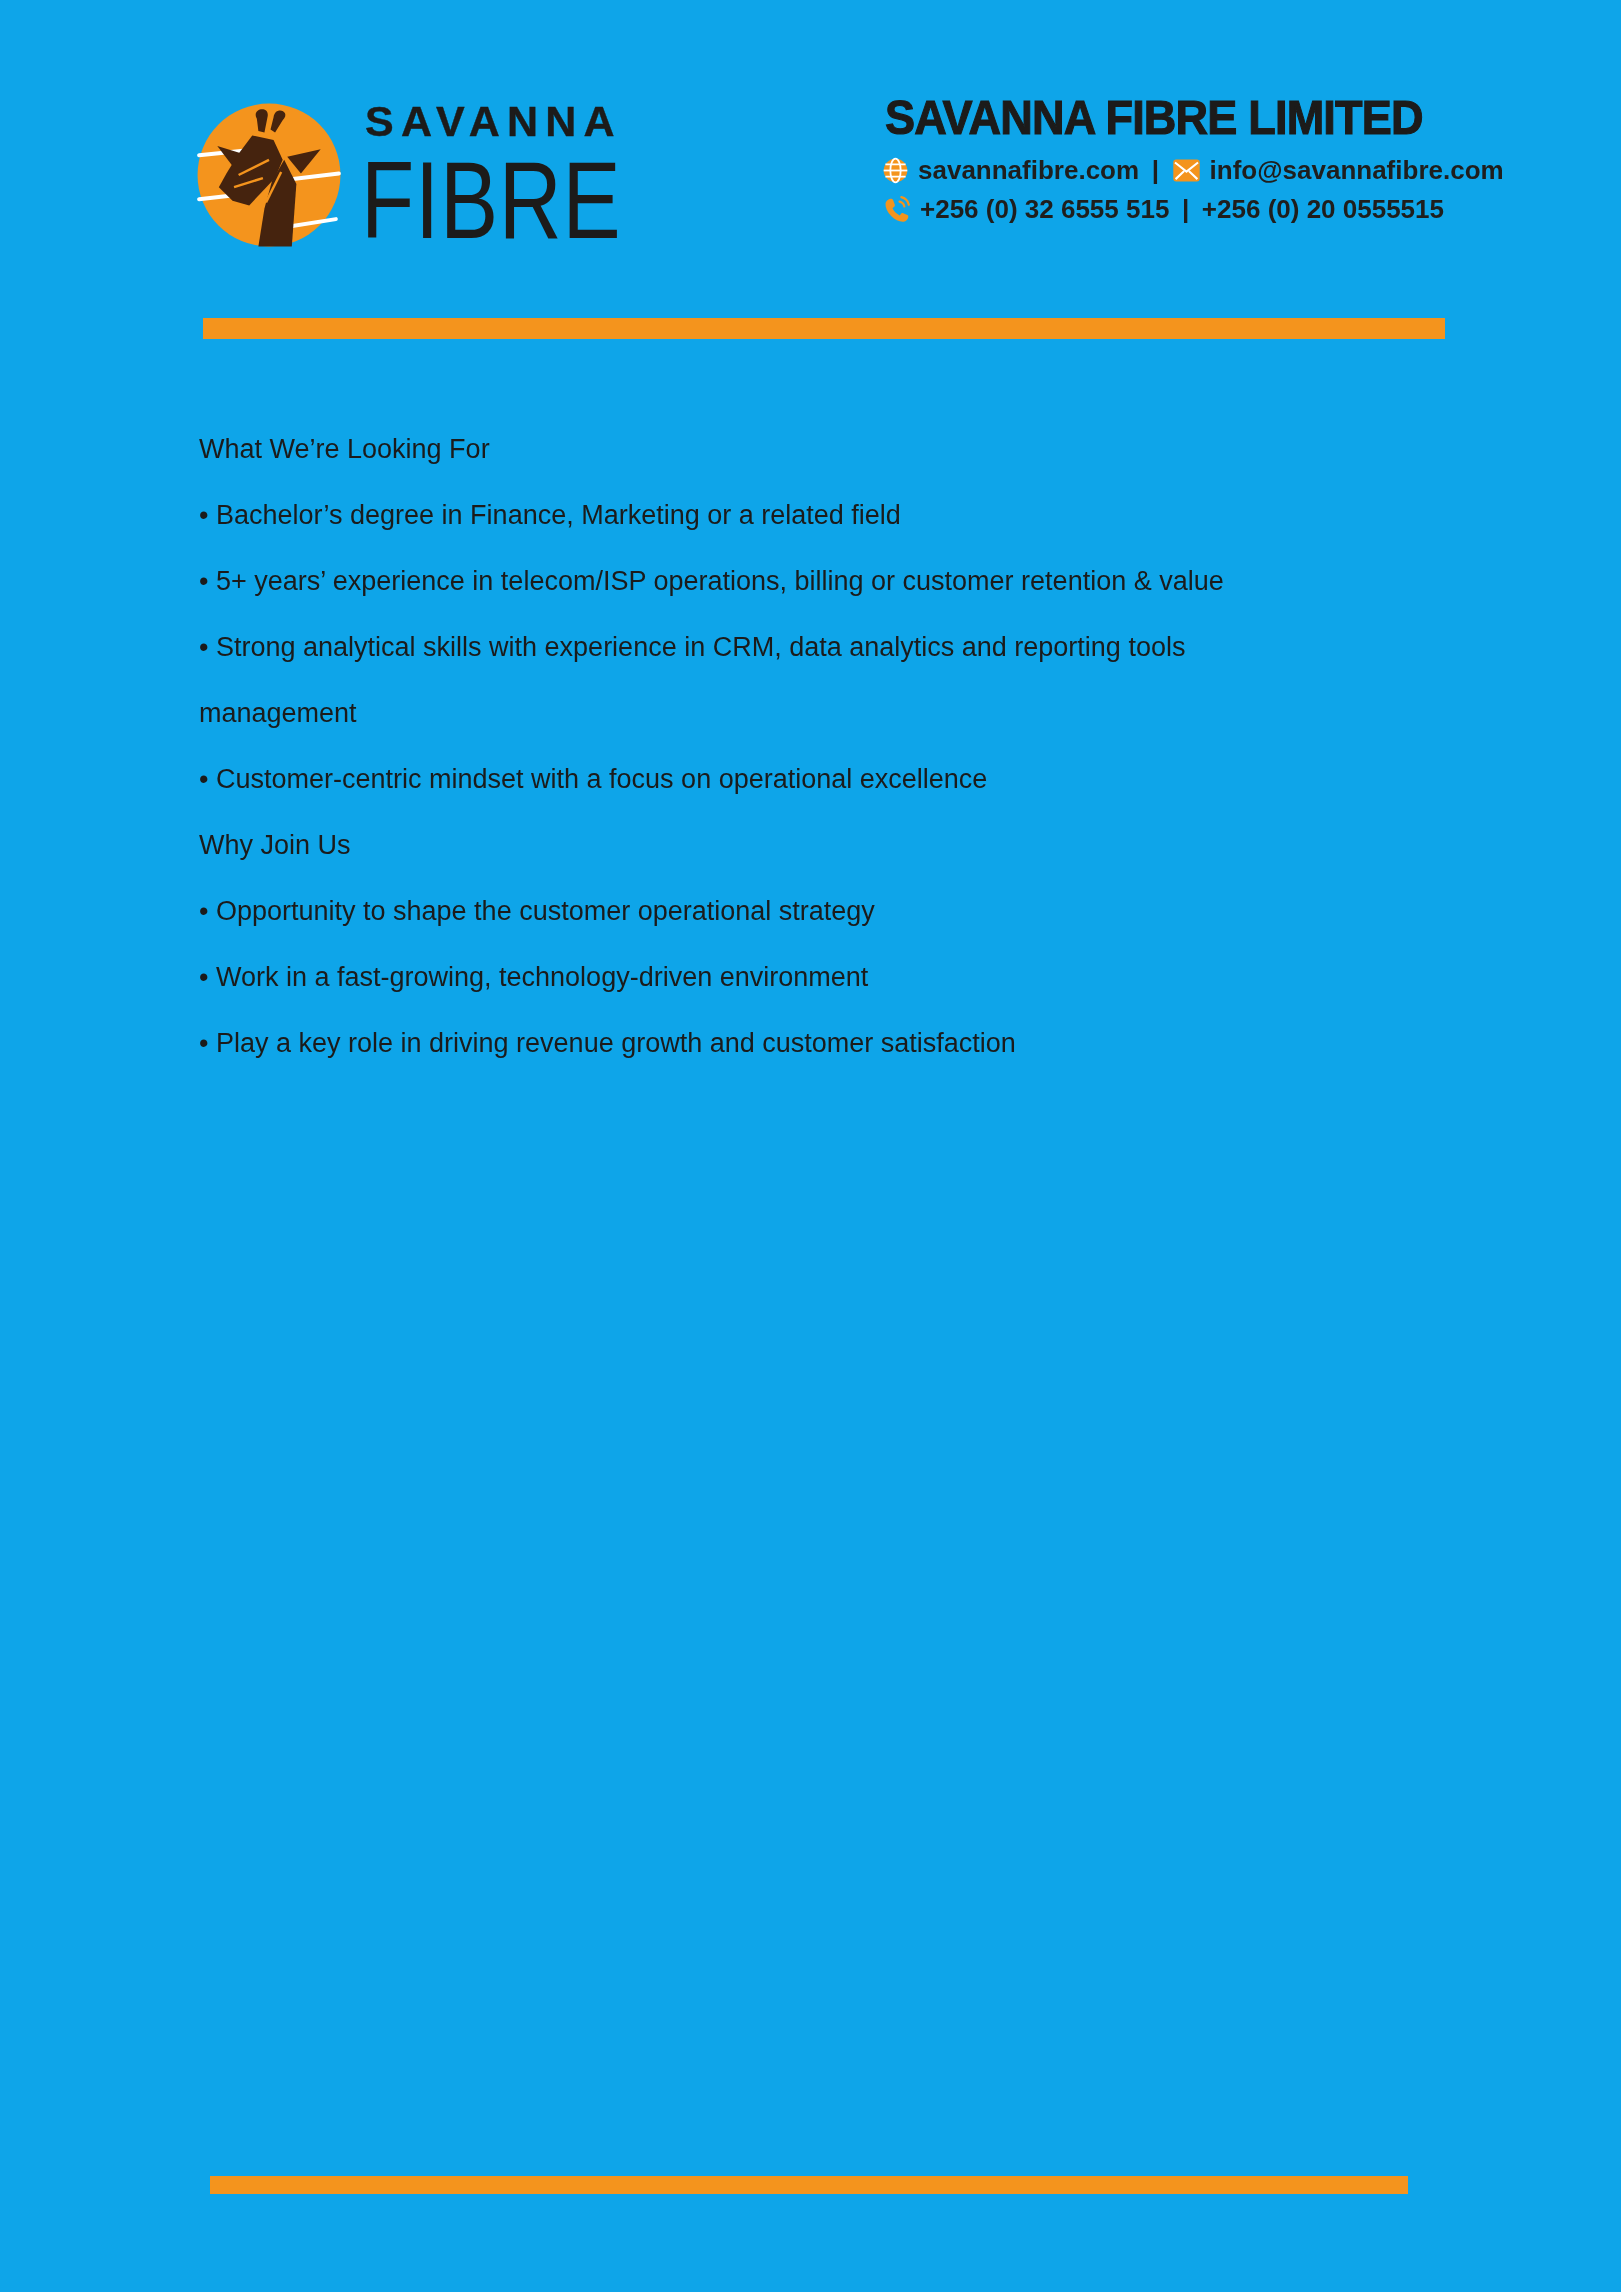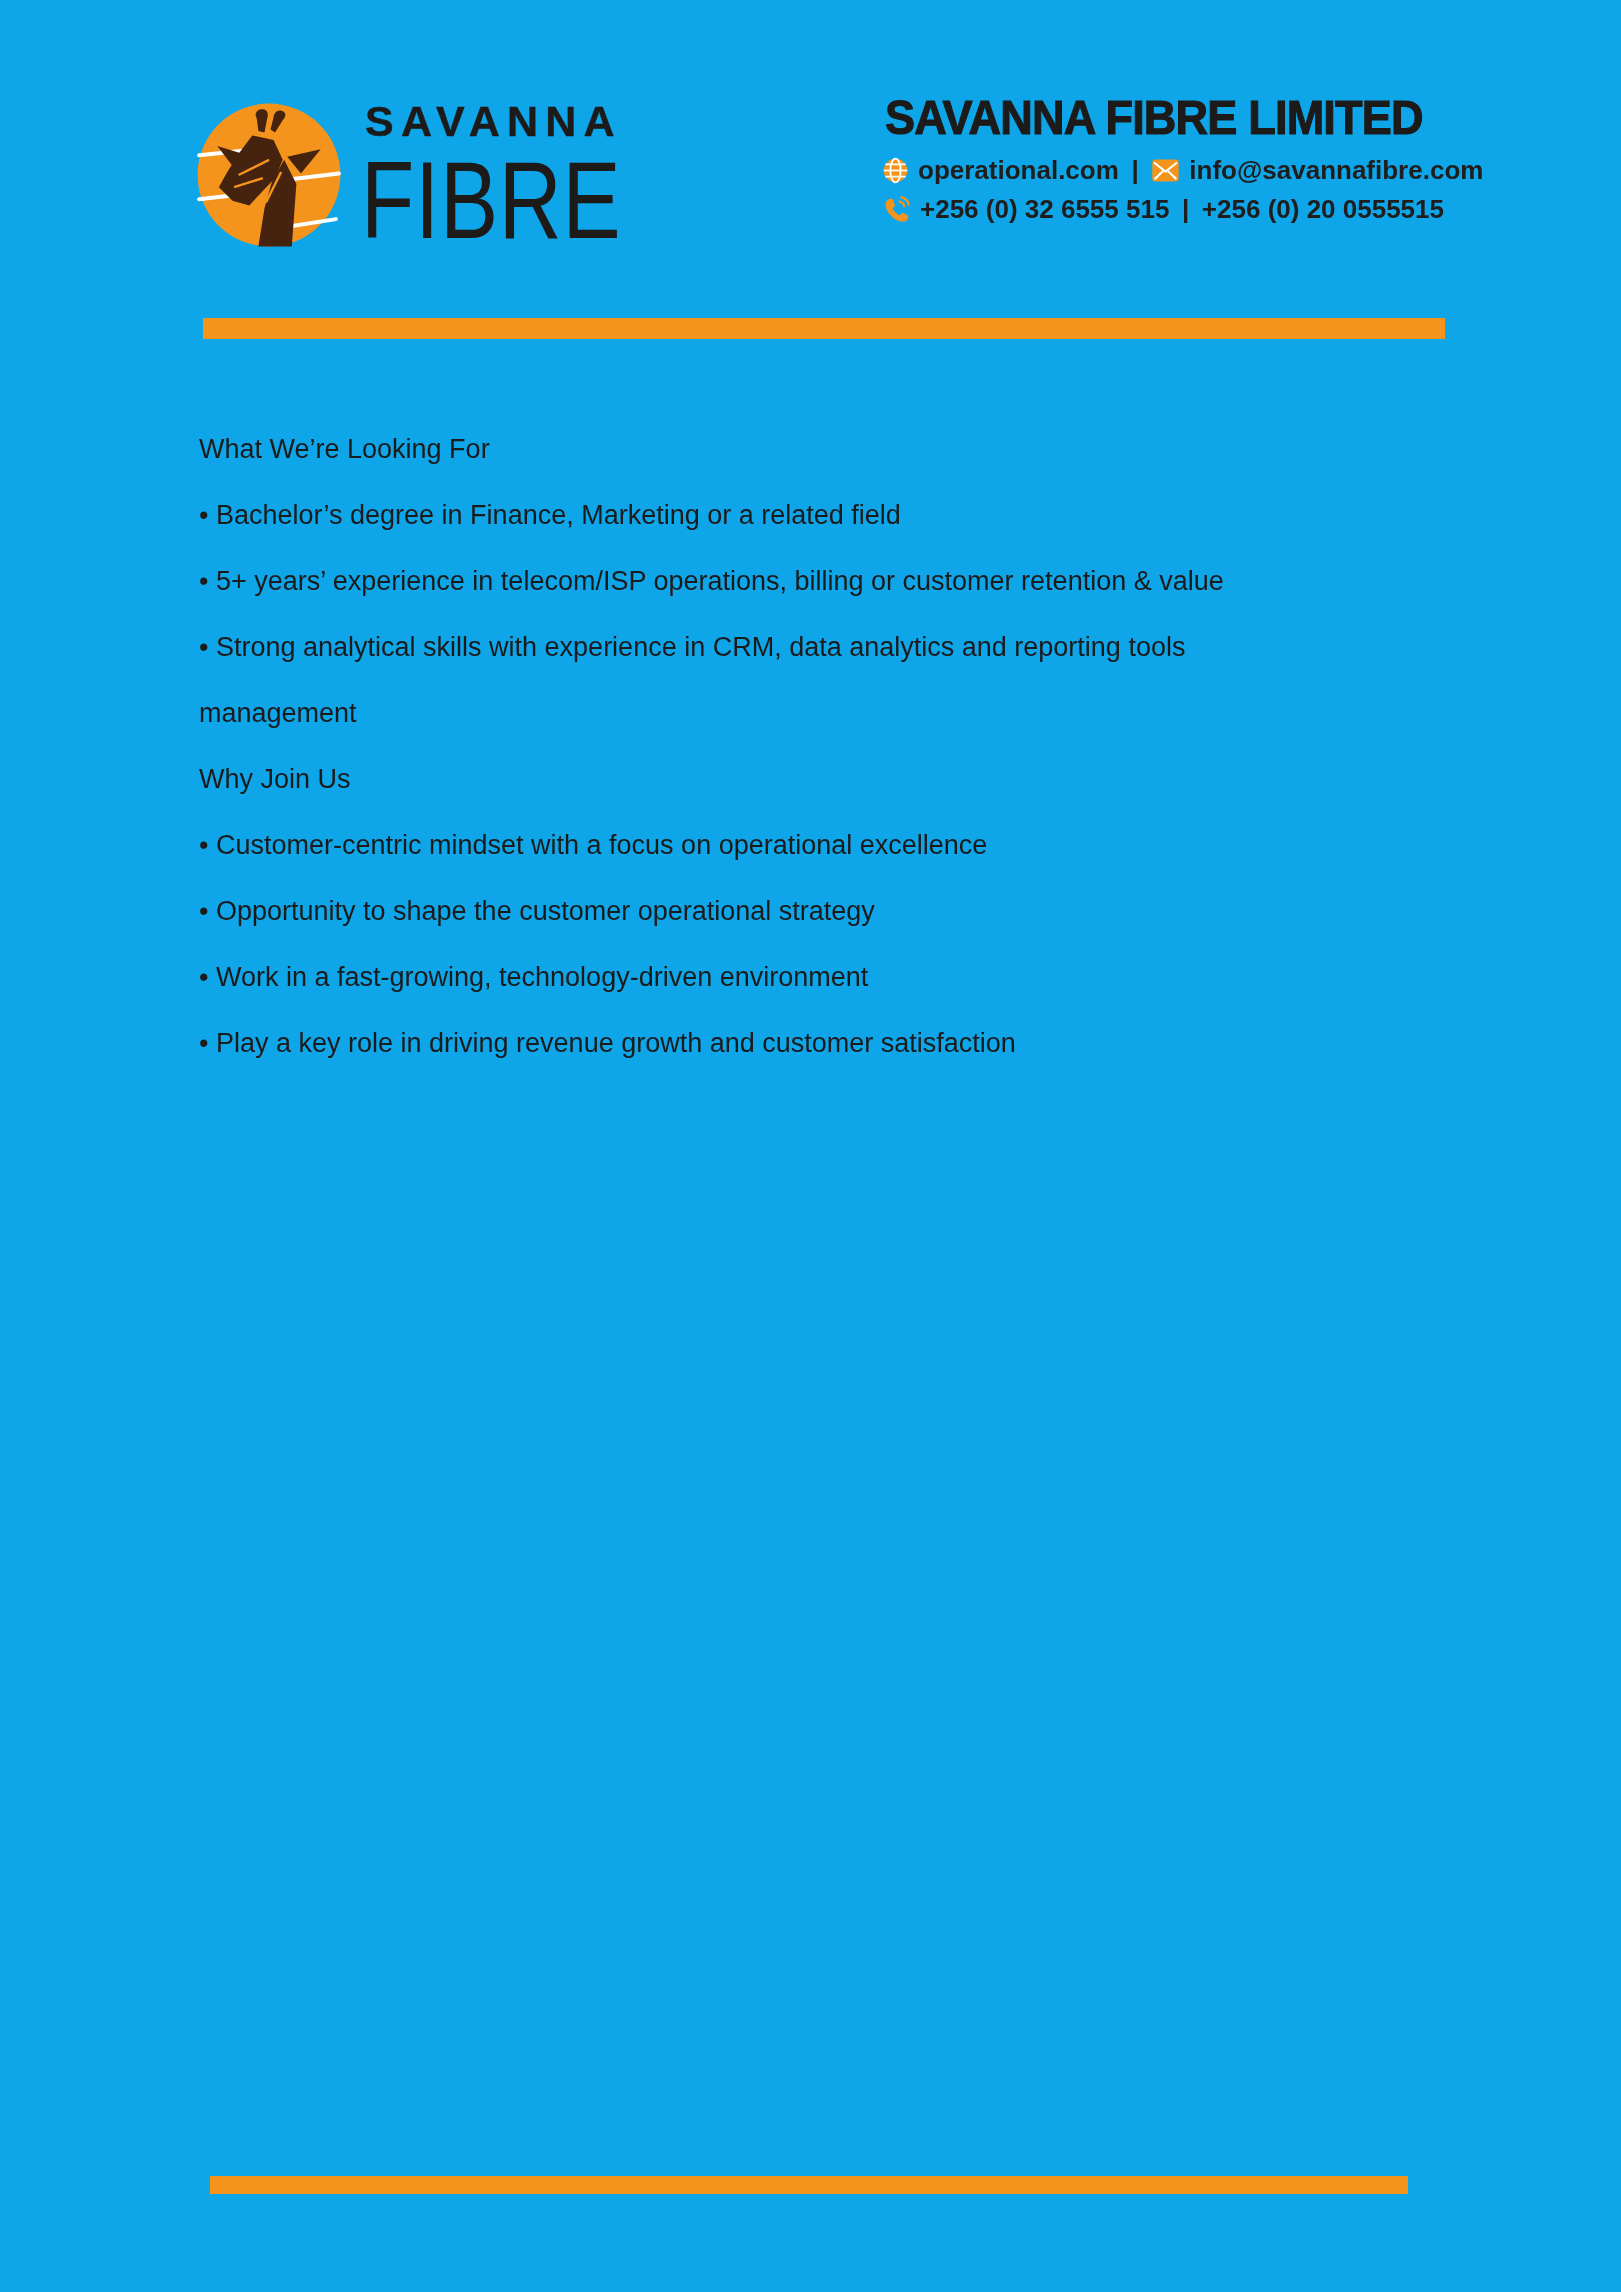--- a/index.html
+++ b/index.html
@@ -85,21 +85,21 @@
 
   <div class="contact-row row-web">
     <svg width="27" height="27" viewBox="0 0 24 24" aria-hidden="true">
       <circle cx="12" cy="12" r="10.5" fill="#f4941d"></circle>
       <g stroke="#ffffff" stroke-width="1.6" fill="none">
         <ellipse cx="12" cy="12" rx="4.6" ry="10.5"></ellipse>
         <line x1="1.5" y1="12" x2="22.5" y2="12"></line>
         <path d="M3 6.5h18M3 17.5h18"></path>
       </g>
     </svg>
-    <span>operational.com</span>
+    <span>savannafibre.com</span>
     <span class="sep">|</span>
     <svg width="29" height="23" viewBox="0 0 24 20" aria-hidden="true">
       <rect x="0.5" y="0.5" width="23" height="19" rx="2.5" fill="#f4941d"></rect>
       <g stroke="#ffffff" stroke-width="1.8" fill="none">
         <path d="M2 3l10 8 10-8"></path>
         <path d="M2.5 17.5l7.5-7M21.5 17.5l-7.5-7"></path>
       </g>
     </svg>
     <span>info@savannafibre.com</span>
   </div>
@@ -127,23 +127,23 @@
 
       <div class="body-line">• Bachelor’s degree in Finance, Marketing or a related field</div>
 
       <div class="body-line">• 5+ years’ experience in telecom/ISP operations, billing or customer retention &amp; value</div>
 
       <div class="body-line">• Strong analytical skills with experience in CRM, data analytics and reporting tools</div>
 
       <div class="body-line">management</div>
 
 
+      <div class="body-line">• Customer-centric mindset with a focus on operational excellence</div>
+
       <div class="body-line">Why Join Us</div>
-
-      <div class="body-line">• Customer-centric mindset with a focus on operational excellence</div>
 
       <div class="body-line">• Opportunity to shape the customer operational strategy</div>
 
       <div class="body-line">• Work in a fast-growing, technology-driven environment</div>
 
       <div class="body-line">• Play a key role in driving revenue growth and customer satisfaction</div>
     </div>
 
 </div>
 

